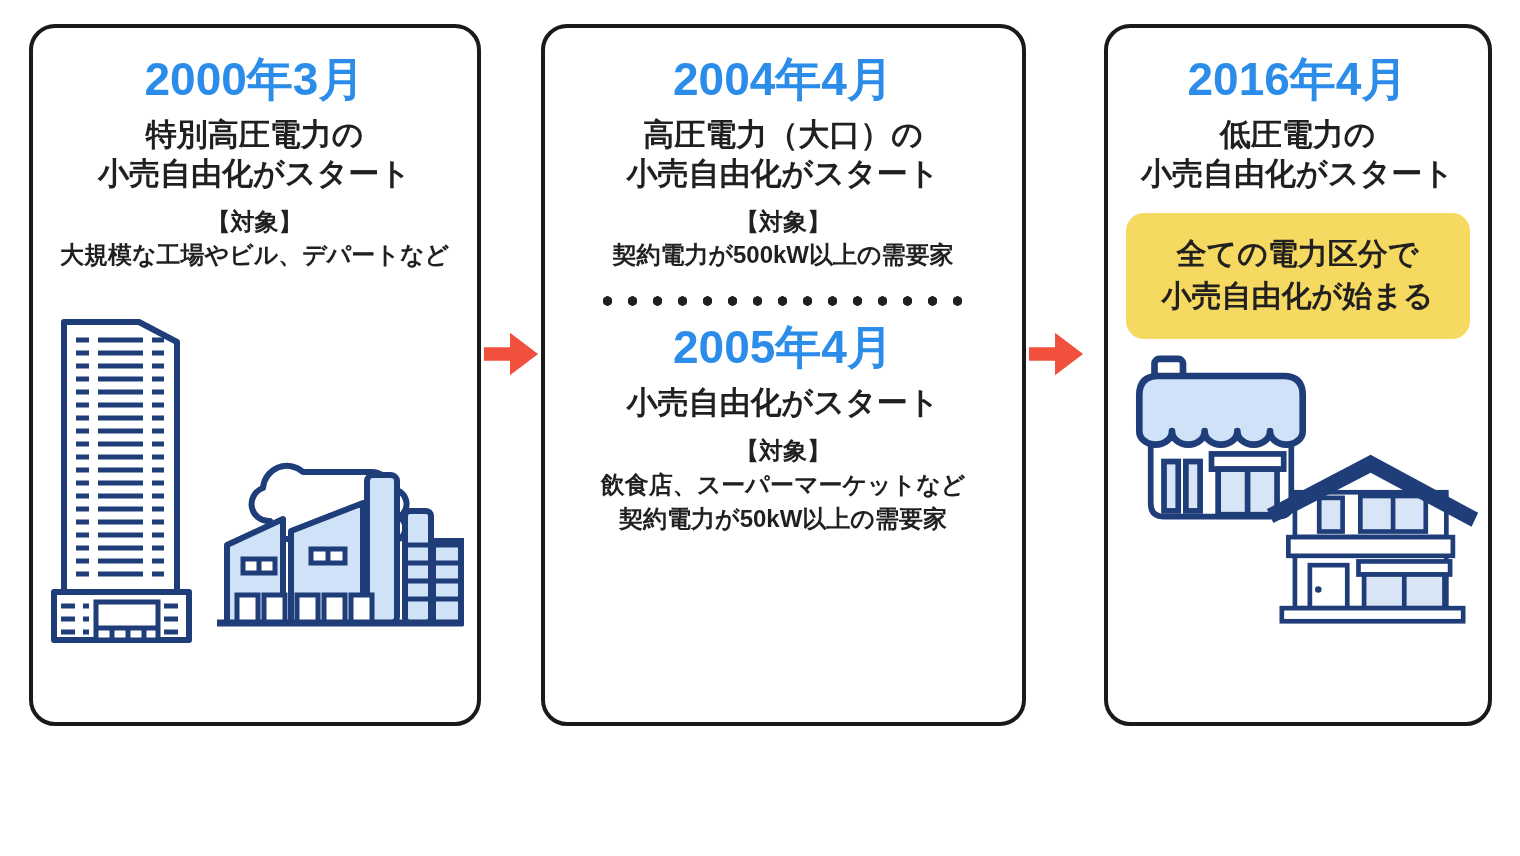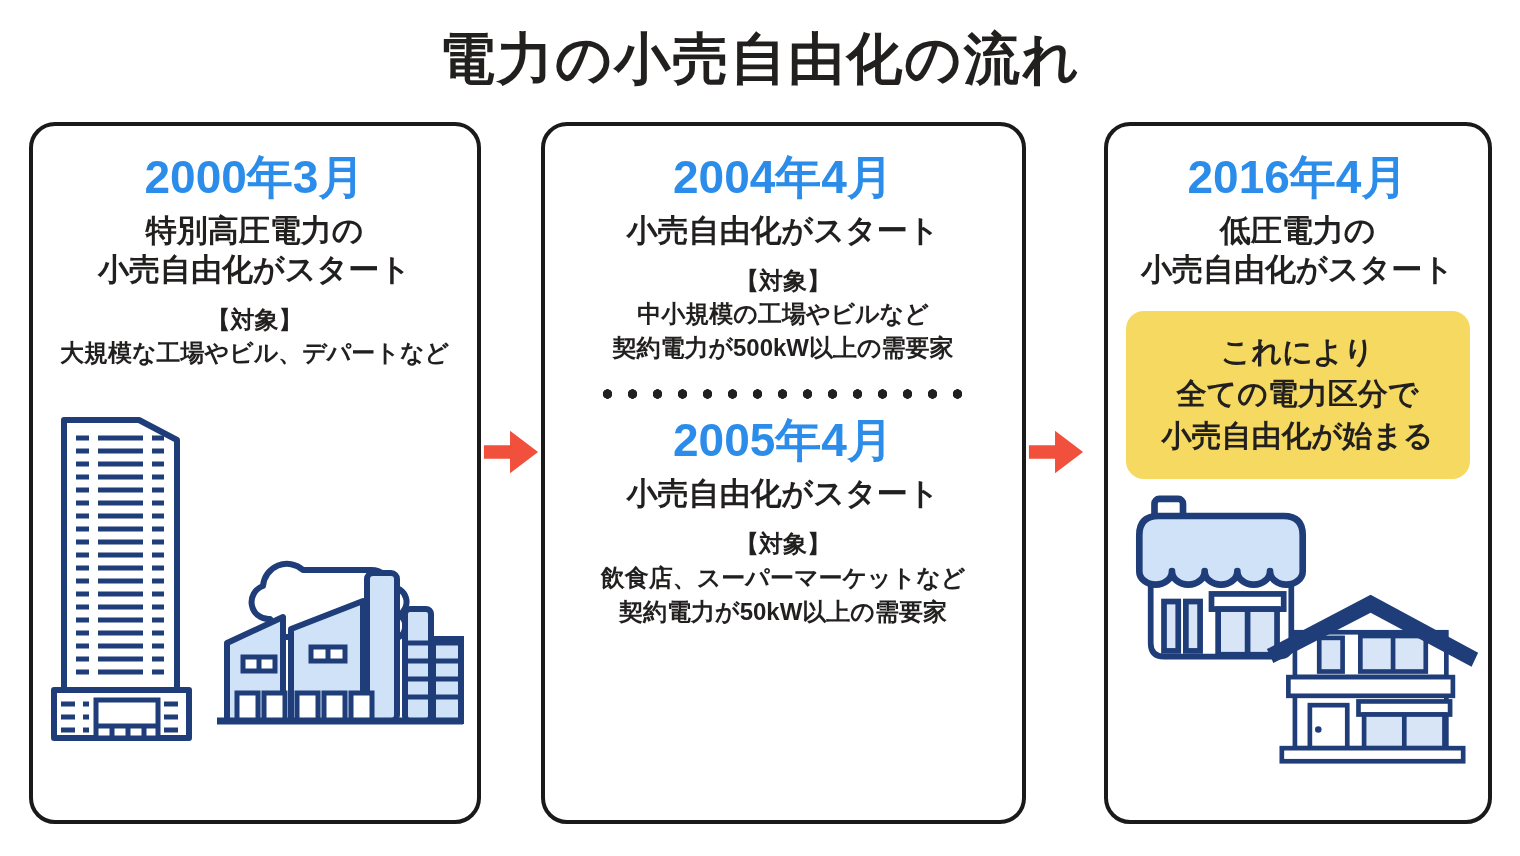--- a/index.html
+++ b/index.html
@@ -31,21 +31,21 @@
   }
   .panel-1{width:452px;}
   .panel-2{width:485px;}
   .panel-3{width:388px;margin-left:18px;}
   .arrow-slot{
     width:60px;flex:0 0 auto;display:flex;justify-content:center;
     align-items:flex-start;
   }
   .arrow-slot svg{margin-top:300px;}
   .date{font-size:46px;font-weight:900;color:var(--accent-blue);line-height:1.1;}
-  .heading{font-size:31px;font-weight:800;line-height:1.26;margin-top:10px;font-family:Liberation Mono, monospace;}
+  .heading{font-size:31px;font-weight:800;line-height:1.26;margin-top:10px;}
   .target-label{font-size:24px;font-weight:800;margin-top:12px;line-height:1.4;}
   .target-line{font-size:24px;font-weight:800;line-height:1.42;}
   .dotted-sep{
     width:376px;height:10px;margin:24px auto 16px auto;
     background-image:radial-gradient(circle,var(--ink) 4.5px,transparent 5px);
     background-size:25px 10px;background-repeat:repeat-x;background-position:left center;
   }
   .note-box{
     margin:20px 18px 0 18px;background:var(--highlight-yellow);
     border-radius:18px;padding:20px 8px 22px 8px;
@@ -63,21 +63,20 @@
   svg .lf{stroke:var(--line-navy);fill:var(--fill-lightblue);}
   svg .pf{stroke:var(--line-navy);fill:var(--fill-paleblue);}
   svg .nf{fill:var(--line-navy);stroke:none;}
   svg .rf{fill:var(--arrow-red);stroke:none;}
 </style>
 </head>
 <body>
 
 <div class="stage">
 
-  <h1 class="page-title">電力の小売自由化の流れ</h1>
 
   <div class="row">
 
     <section class="panel panel-1">
       <div class="date">2000年3月</div>
       <div class="heading">
         <div>特別高圧電力の</div>
         <div>小売自由化がスタート</div>
       </div>
       <div class="target-label">【対象】</div>
@@ -161,24 +160,24 @@
 
     <div class="arrow-slot">
       <svg width="58" height="60" viewBox="0 0 60 62">
         <path class="rf" d="M2,24 H29 V9 L58,31 L29,53 V38 H2 Z"></path>
       </svg>
     </div>
 
     <section class="panel panel-2">
       <div class="date">2004年4月</div>
       <div class="heading">
+        <div>高圧電力（大口）の</div>
         <div>小売自由化がスタート</div>
       </div>
       <div class="target-label">【対象】</div>
-      <div class="target-line">中小規模の工場やビルなど</div>
       <div class="target-line">契約電力が500kW以上の需要家</div>
 
       <div class="dotted-sep"></div>
 
       <div class="date">2005年4月</div>
       <div class="heading">
         <div>小売自由化がスタート</div>
       </div>
       <div class="target-label">【対象】</div>
       <div class="target-line">飲食店、スーパーマーケットなど</div>
@@ -192,21 +191,20 @@
     </div>
 
     <section class="panel panel-3">
       <div class="date">2016年4月</div>
       <div class="heading">
         <div>低圧電力の</div>
         <div>小売自由化がスタート</div>
       </div>
 
       <div class="note-box">
-        <div class="note-line">これにより</div>
         <div class="note-line">全ての電力区分で</div>
         <div class="note-line">小売自由化が始まる</div>
       </div>
 
       <div class="illus-3">
 
         <span class="shop">
           <svg width="190" height="180" viewBox="0 0 200 185">
             <rect class="nw" stroke-width="7" x="30" y="4" width="30" height="36" rx="5"></rect>
             <path class="nw" stroke-width="6" d="M26,82 H174 V156 Q174,170 160,170 H40 Q26,170 26,156 Z"></path>

